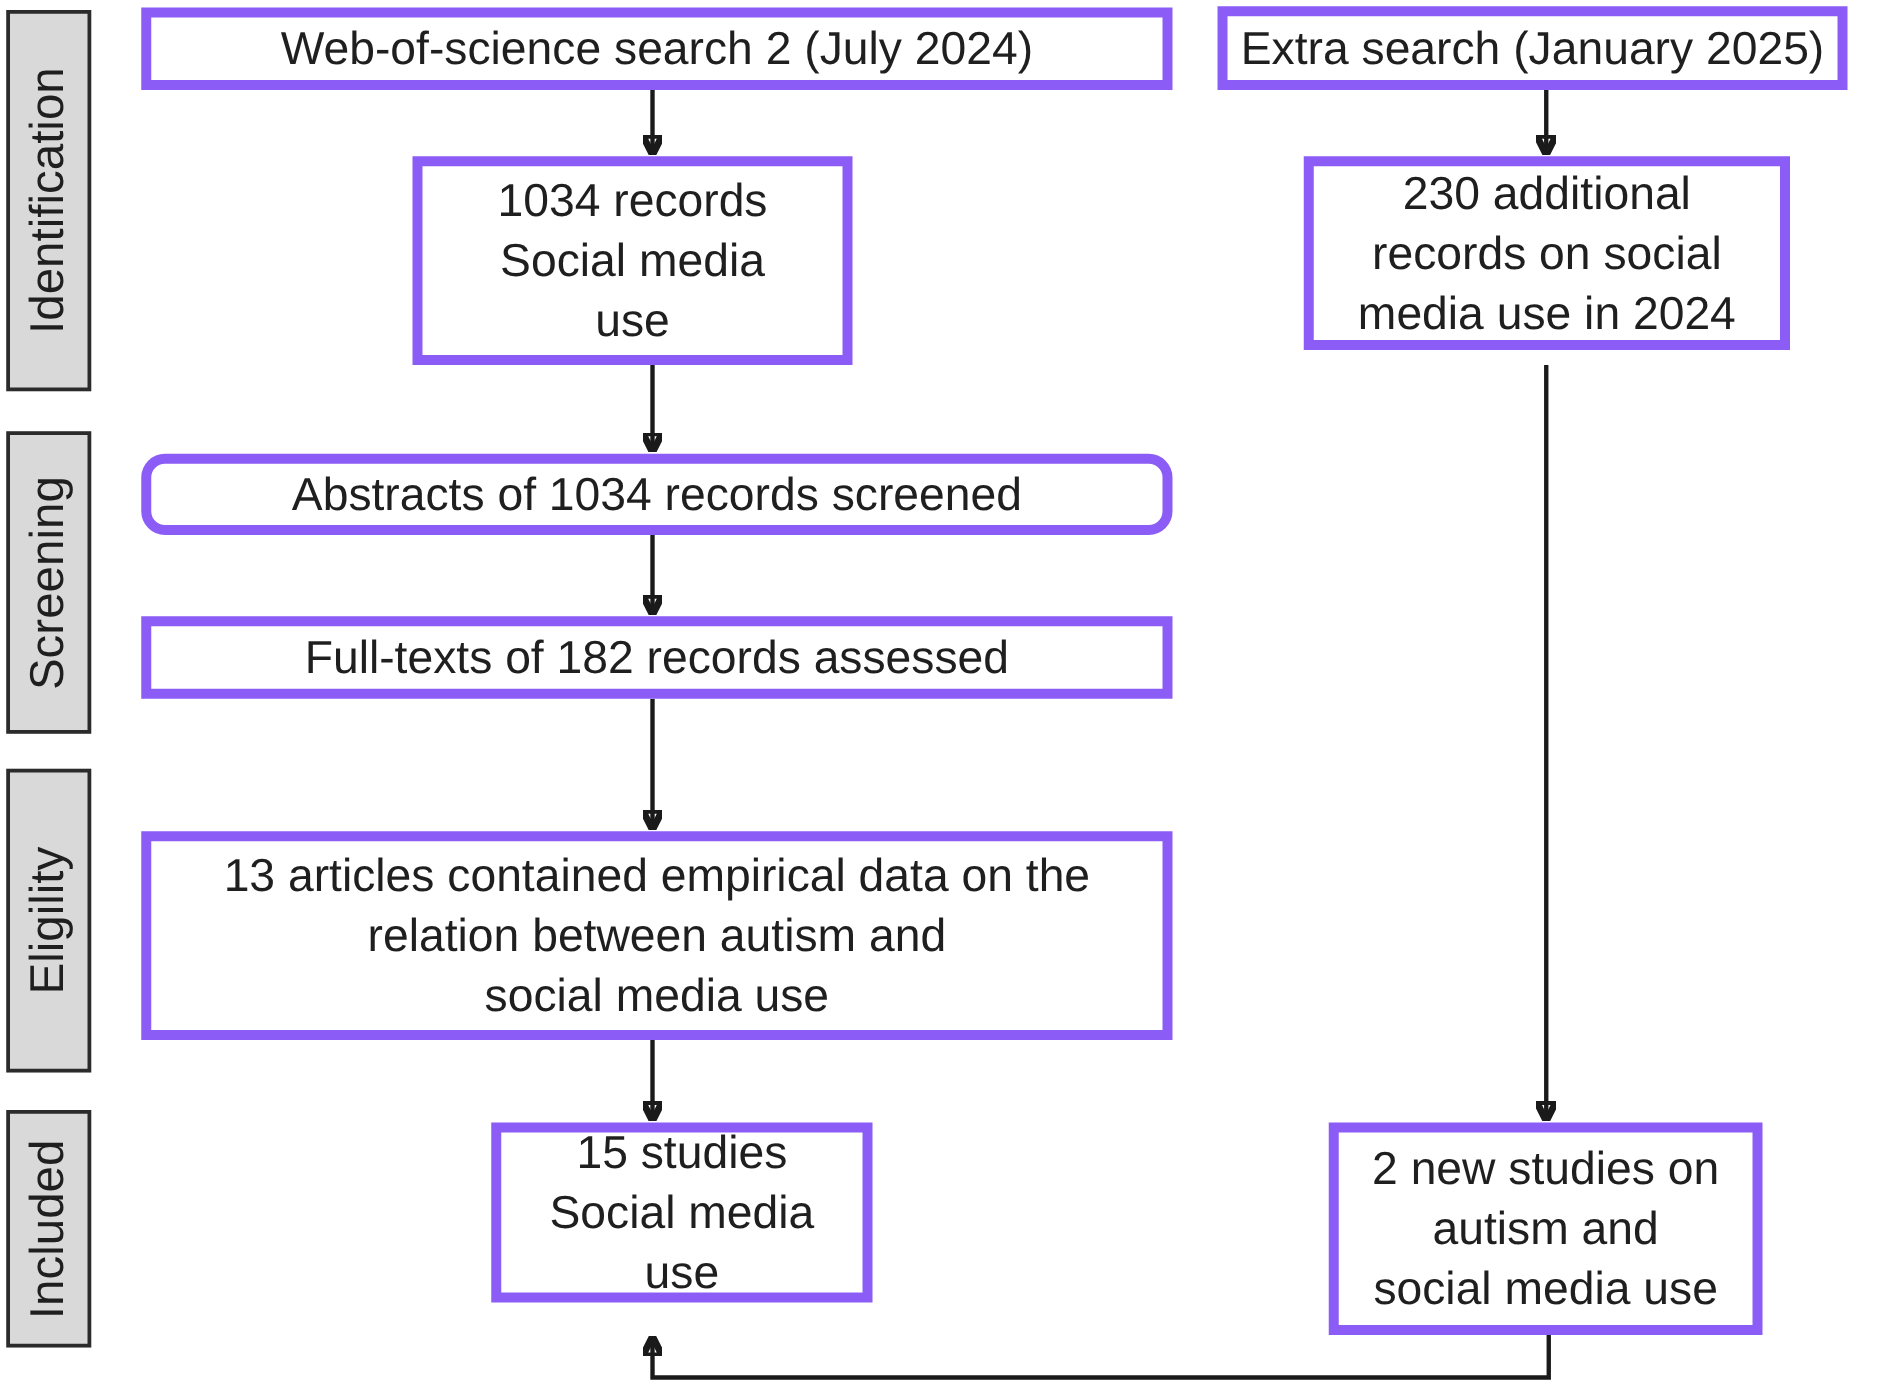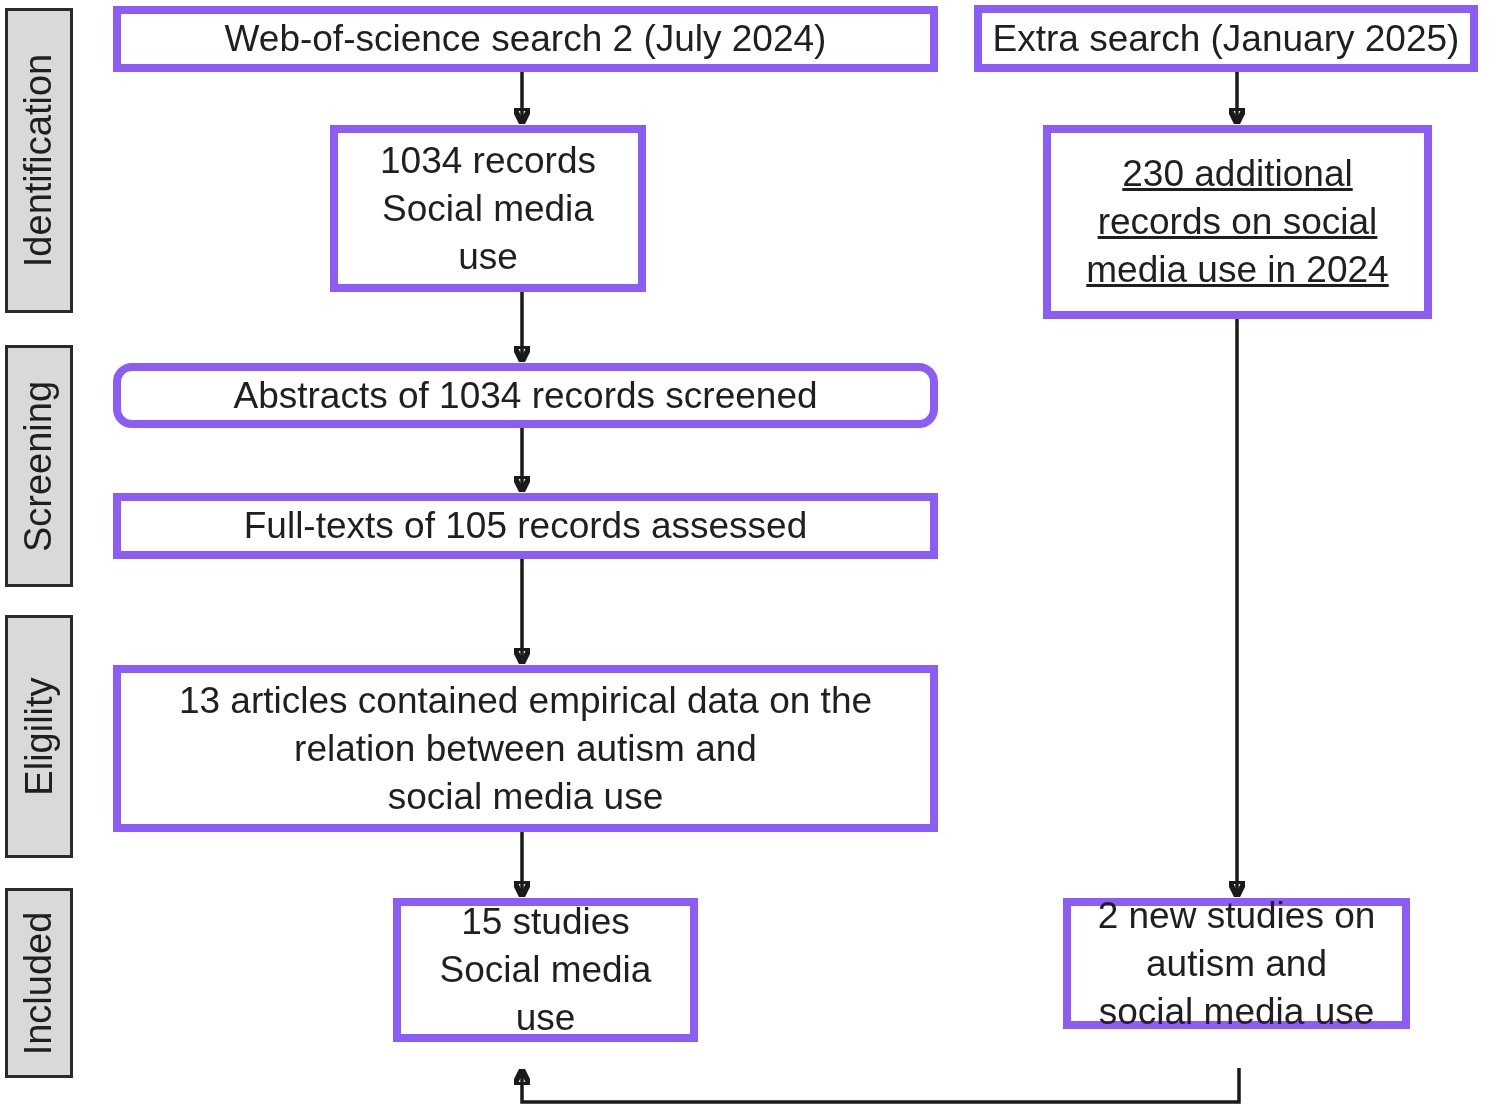--- a/index.html
+++ b/index.html
@@ -53,27 +53,27 @@
     color: #1f1f1f;
   }
   
   #stage-identification { left: 5px;  top: 8px;   width: 68px; height: 305px; }
   #stage-screening      { left: 5px;  top: 345px; width: 68px; height: 242px; }
   #stage-eligility      { left: 5px;  top: 615px; width: 68px; height: 243px; }
   #stage-included       { left: 5px;  top: 888px; width: 68px; height: 190px; }
   
   #box-web-search   { left: 113px;  top: 6px;   width: 825px; height: 66px;  }
   #box-extra-search { left: 974px;  top: 5px;   width: 504px; height: 67px;  }
-  #box-records      { left: 330px;  top: 125px; width: 316px; height: 167px; }
-  #box-additional   { left: 1043px; top: 125px; width: 389px; height: 194px; text-decoration: underline; }
+  #box-records      { left: 330px;  top: 125px; width: 352px; height: 167px; }
+  #box-additional   { left: 1043px; top: 125px; width: 389px; height: 155px; }
   #box-abstracts    { left: 113px;  top: 363px; width: 825px; height: 65px; border-radius: 19px;  }
   #box-fulltexts    { left: 113px;  top: 493px; width: 825px; height: 66px;  }
   #box-eligible     { left: 113px;  top: 665px; width: 825px; height: 167px; }
   #box-included     { left: 373px;  top: 898px; width: 305px; height: 144px; margin-left: 20px; }
-  #box-new          { left: 1063px; top: 898px; width: 347px; height: 131px; text-align: center; }
+  #box-new          { left: 1063px; top: 898px; width: 347px; height: 170px; text-align: center; }
 </style>
 </head>
 <body>
 
 <div class="canvas">
 
   <svg class="connectors" viewBox="0 0 1505 1113" xmlns="http://www.w3.org/2000/svg" aria-hidden="true">
     <defs>
       <marker id="ah" viewBox="0 0 10 10" refX="7.5" refY="5" markerWidth="4.5" markerHeight="4.5" orient="auto-start-reverse">
         <path d="M 0 0 L 10 5 L 0 10 z" fill="#1a1a1a" stroke="none"></path>
@@ -115,21 +115,21 @@
   </div>
   <div class="box" id="box-additional">
     <span>230 additional
 records on social
 media use in 2024</span>
   </div>
   <div class="box" id="box-abstracts">
     <span>Abstracts of 1034 records screened</span>
   </div>
   <div class="box" id="box-fulltexts">
-    <span>Full-texts of 105 records assessed</span>
+    <span>Full-texts of 182 records assessed</span>
   </div>
   <div class="box" id="box-eligible">
     <span>13 articles contained empirical data on the
 relation between autism and
 social media use</span>
   </div>
   <div class="box" id="box-included">
     <span>15 studies
 Social media
 use</span>

